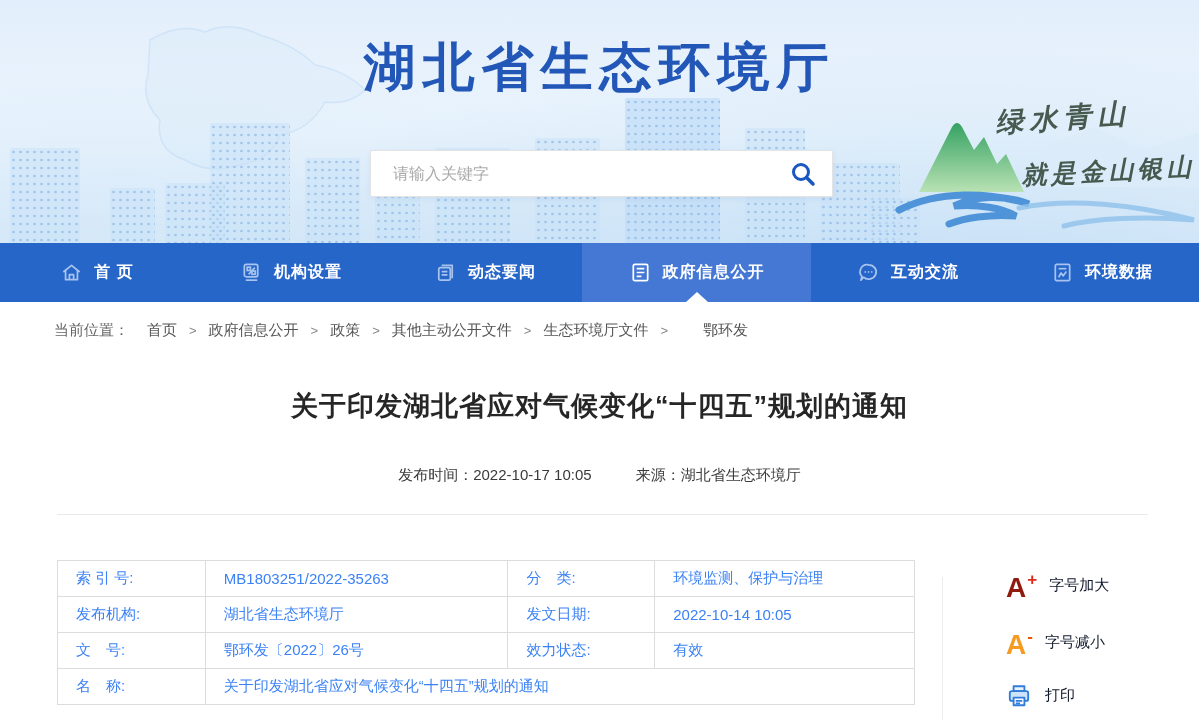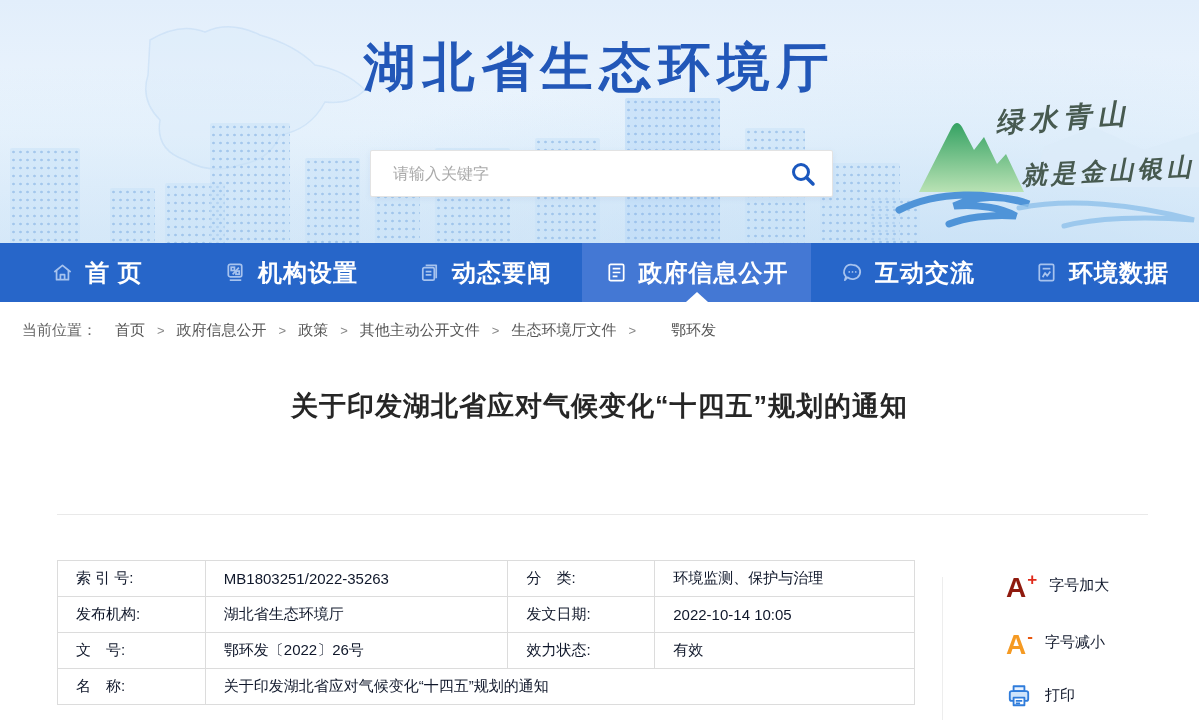--- a/index.html
+++ b/index.html
@@ -45,59 +45,59 @@
   .search-box input::placeholder { color:#aaa; }
   .search-btn { border:none; background:none; cursor:pointer; padding:0 16px; display:flex; align-items:center; }
 
   
   .nav {
     position:absolute; top:243px; left:0; width:1199px; height:59px;
     background:#2766c9; display:flex;
   }
   .nav-item {
     flex:1; display:flex; align-items:center; justify-content:center; gap:11px;
-    color:#fff; font-size:24px; font-weight:bold; cursor:pointer; position:relative;
+    color:#fff; font-size:16px; font-weight:bold; cursor:pointer; position:relative;
     letter-spacing:1px;
   }
   .nav-item .nicon { display:flex; color:#a7c3ee; }
   .nav-item.active { flex:1.18; background:#4478d4; }
   .nav-item.active .nicon { color:#fff; }
   .nav-item.active::after {
     content:""; position:absolute; bottom:0; left:50%; transform:translateX(-50%);
     border-left:11px solid transparent; border-right:11px solid transparent;
     border-bottom:10px solid #ffffff;
   }
 
   
   .breadcrumb {
     position:absolute; top:302px; left:0; width:1199px; height:56px;
     display:flex; align-items:center; padding-left:22px;
     font-size:15px; color:#666; background:#fff;
   }
-  .breadcrumb .prefix { margin-right:18px; }
+  .breadcrumb .prefix { margin-right:18px;margin-left:32px; }
   .breadcrumb a { color:#555; text-decoration:none; cursor:pointer; }
   .breadcrumb .sep { margin:0 12px; color:#888; font-size:13px; }
   .breadcrumb .current { color:#555;margin-left:23px; }
 
   
   .art-title {
     position:absolute; top:388px; left:0; width:1199px; text-align:center;
     font-size:27px; font-weight:bold; color:#262626; letter-spacing:1px;
   }
   .art-meta {
     position:absolute; top:466px; left:0; width:1199px; text-align:center;
     font-size:15px; color:#3a3a3a;
   }
   .art-meta .part { margin:0 20px; }
   .h-divider { position:absolute; top:514px; left:57px; width:1091px; height:1px; background:#e9e9e9; }
 
   
   .doc-table {
     position:absolute; top:560px; left:57px; width:858px;
-    border-collapse:collapse; font-size:15px; color:#0f172a;
+    border-collapse:collapse; font-size:15px; color:#3b82f6;
   }
   .doc-table td {
     border:1px solid #dcdcdc; height:36px; padding:0 10px 0 18px;
     background:#fff; white-space:nowrap;
   }
   .doc-table td.lbl { width:148px; }
   .doc-table td.val1 { width:303px; }
   .doc-table td.lbl2 { width:147px; }
   .doc-table td.val2 { width:260px; }
 
@@ -253,20 +253,24 @@
     <span class="sep">&gt;</span>
     <a>其他主动公开文件</a>
     <span class="sep">&gt;</span>
     <a>生态环境厅文件</a>
     <span class="sep">&gt;</span>
     <span class="current">鄂环发</span>
   </div>
 
   <h1 class="art-title">关于印发湖北省应对气候变化“十四五”规划的通知</h1>
 
+  <div class="art-meta">
+    <span class="part"><span>发布时间：</span><span>2022-10-17 10:05</span></span>
+    <span class="part"><span>来源：</span><span>湖北省生态环境厅</span></span>
+  </div>
 
   <div class="h-divider"></div>
 
   <table class="doc-table">
     <tbody>
         <tr>
       <td class="lbl">索 引 号:</td>
       <td class="val1">MB1803251/2022-35263</td>
       <td class="lbl2">分　类:</td>
       <td class="val2">环境监测、保护与治理</td>

